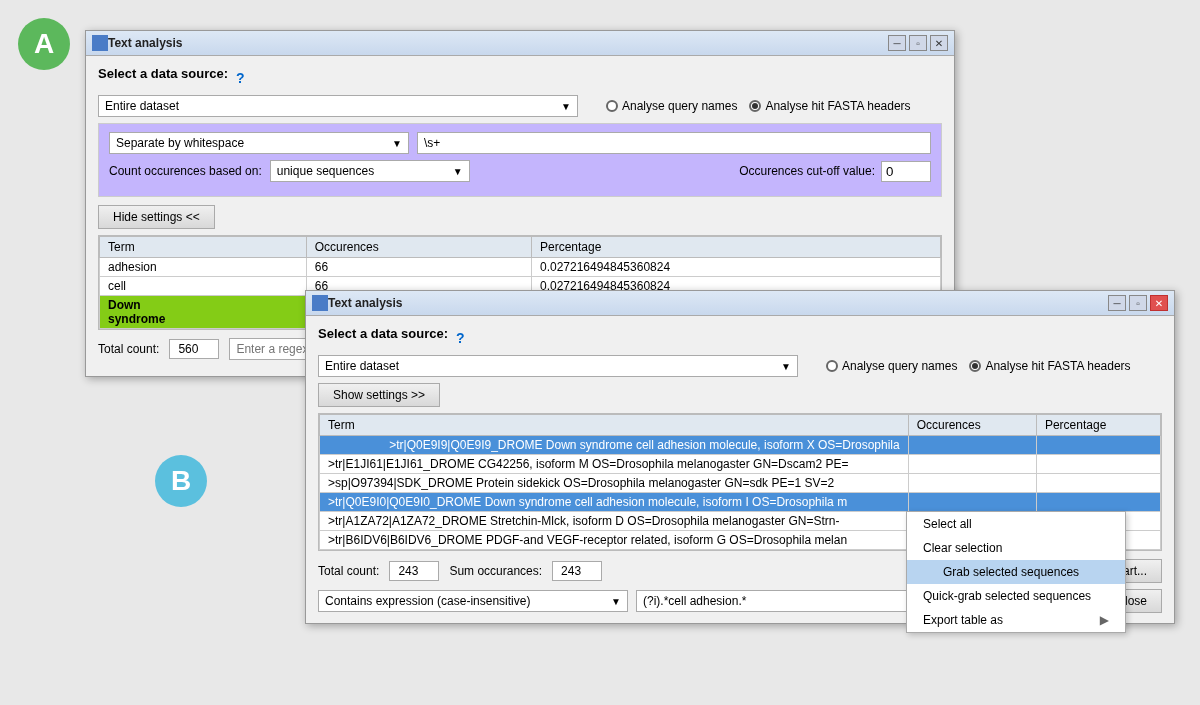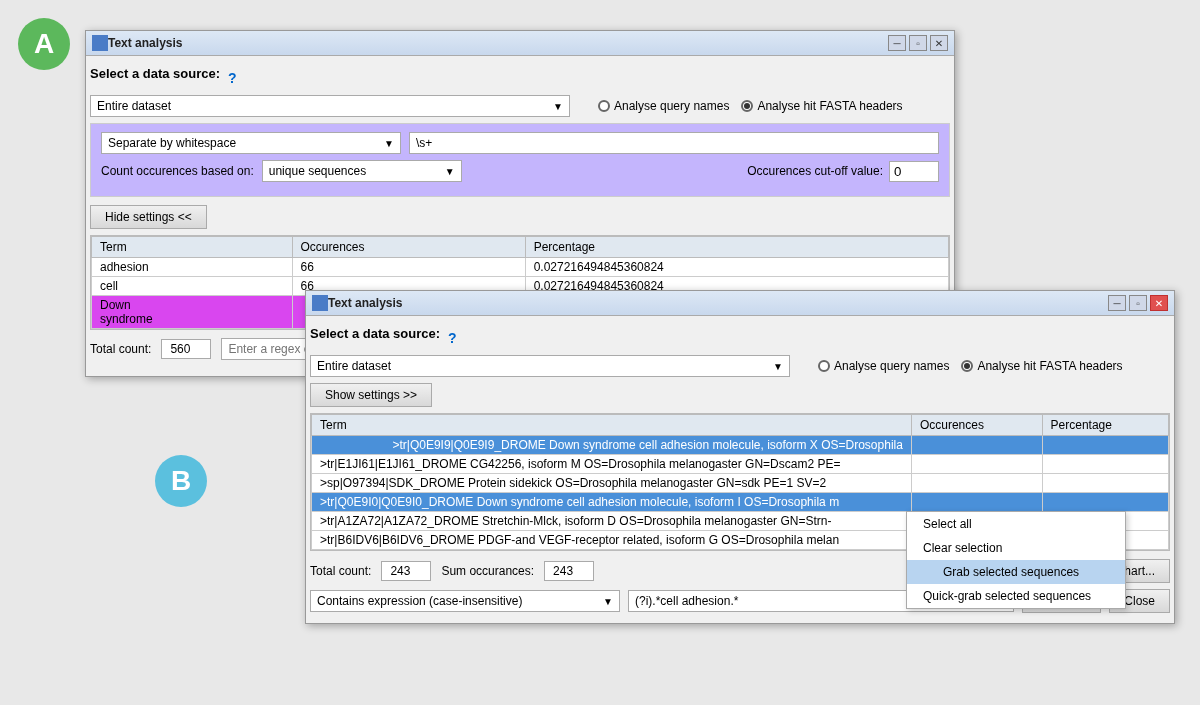--- a/index.html
+++ b/index.html
@@ -94,21 +94,21 @@
 
     
     .window-b {
       top: 290px;
       left: 305px;
       width: 870px;
       z-index: 5;
     }
 
     .window-content {
-      padding: 10px 4px;
+      padding: 10px 12px;
     }
 
     .section-label {
       font-weight: bold;
       font-size: 13px;
       margin-bottom: 8px;
     }
 
     .help-link {
       float: right;
@@ -230,21 +230,22 @@
       padding: 3px 8px;
       text-align: left;
       font-weight: normal;
     }
     .data-table td {
       border: 1px solid #ccc;
       padding: 2px 8px;
       background: white;
     }
     .data-table tr.selected td {
-      background: #d946ef;
+      background: #84cc16;
+      font-weight: bold;
     }
 
     .table-wrapper {
       position: relative;
       border: 1px solid #bbb;
       margin-bottom: 8px;
     }
     .table-scroll {
       max-height: 130px;
       overflow-y: auto;
@@ -536,14 +537,18 @@
     </div>
     <div class="context-menu-item">
       <span>Clear selection</span>
     </div>
     <div class="context-menu-item highlighted">
       <span>Grab selected sequences</span>
     </div>
     <div class="context-menu-item">
       <span>Quick-grab selected sequences</span>
     </div>
+    <div class="context-menu-item">
+      <span>Export table as</span>
+      <span class="context-menu-arrow">▶</span>
+    </div>
   </div>
 </div>
 
 </body></html>

